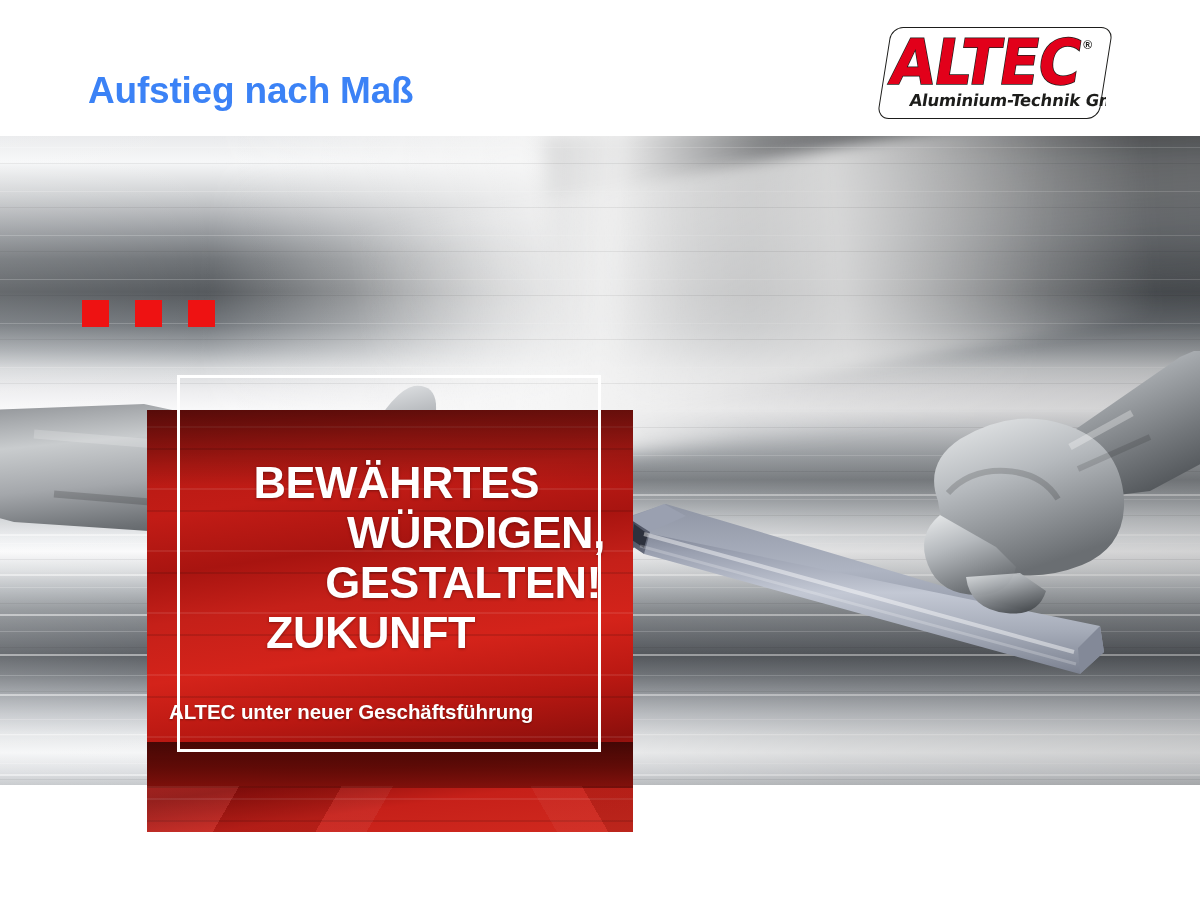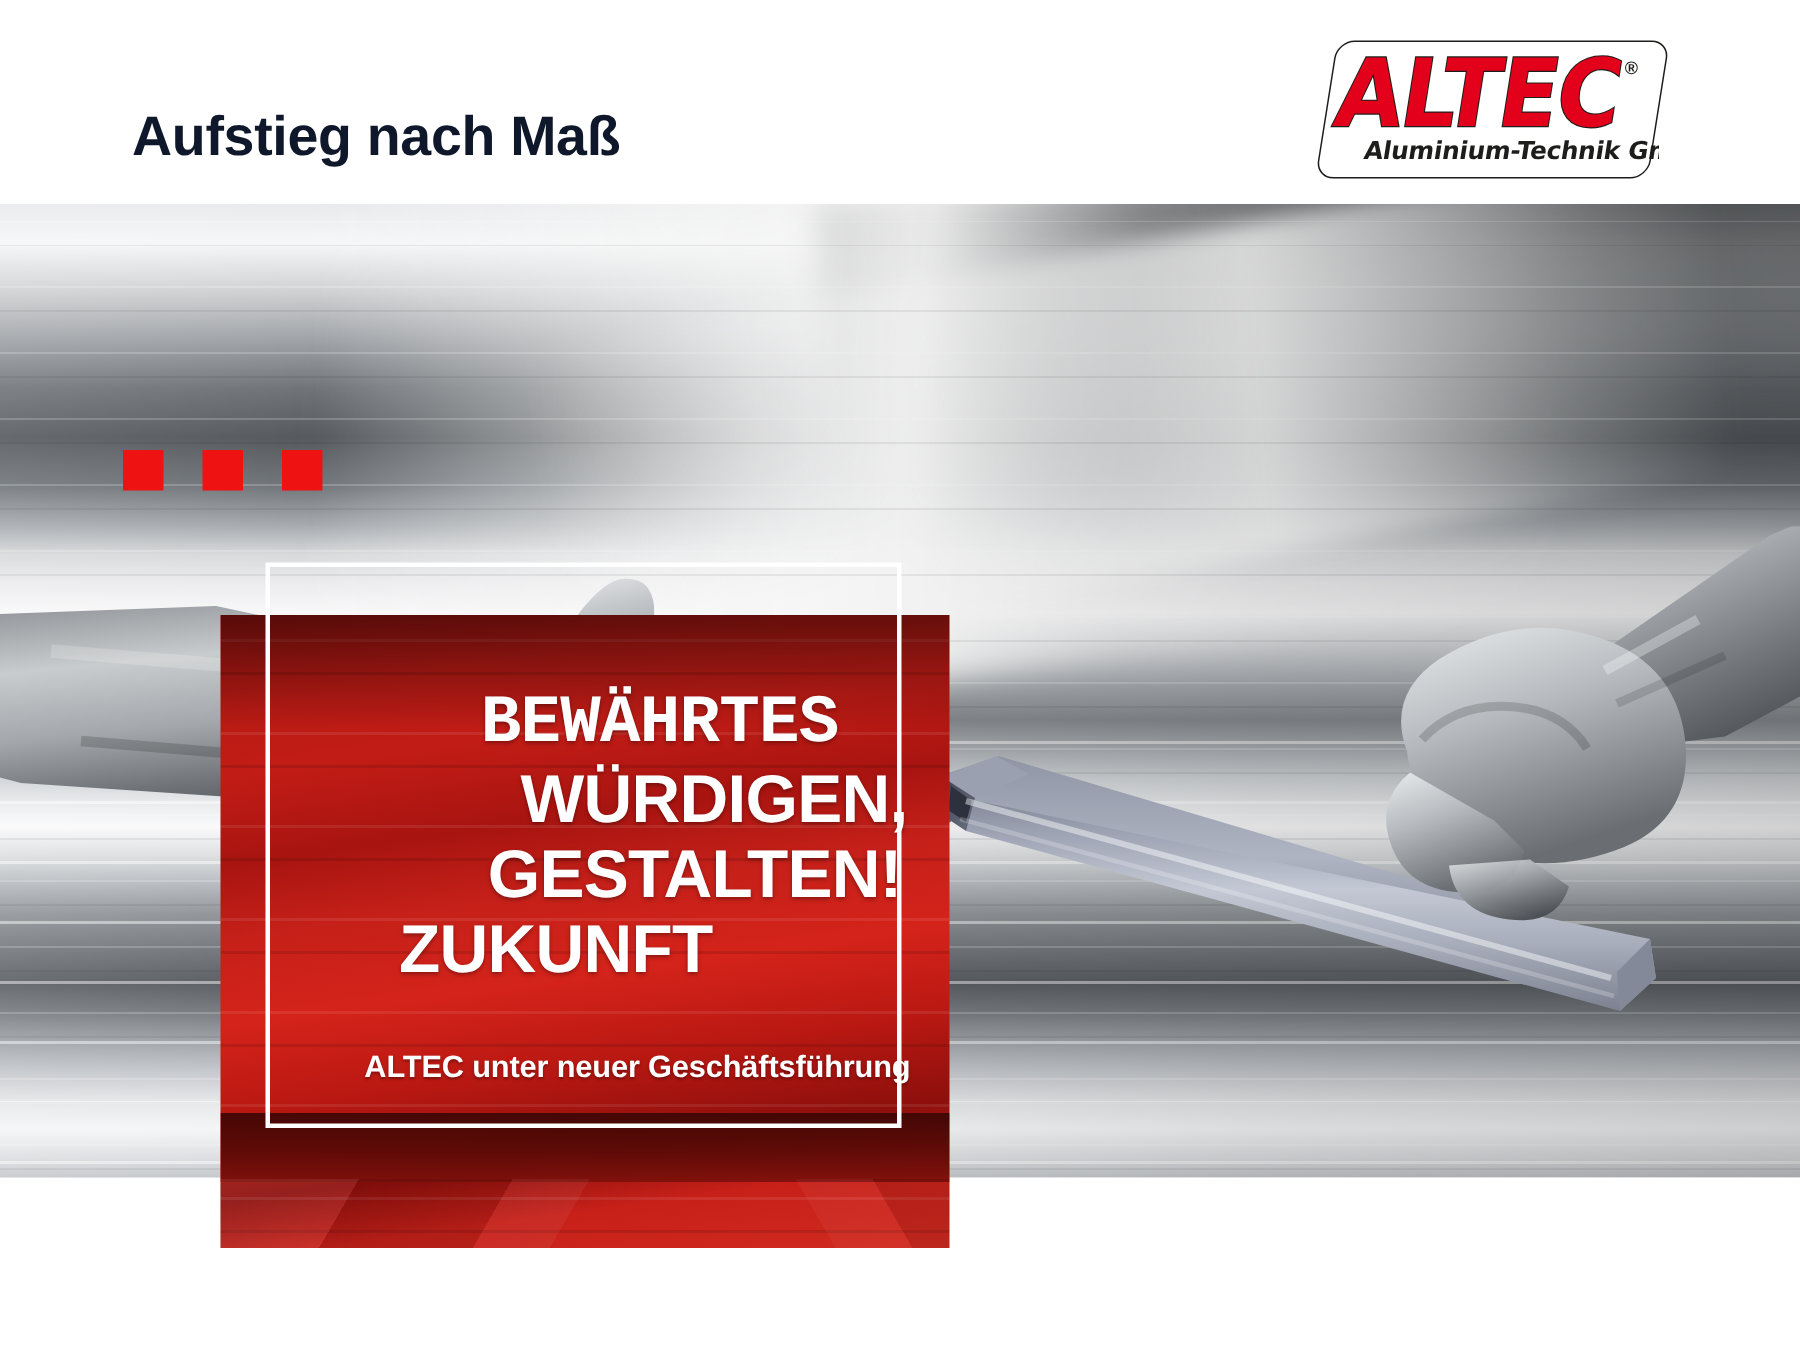--- a/index.html
+++ b/index.html
@@ -30,21 +30,21 @@
     height: 136px;
     background: #ffffff;
   }
 
   .page-title {
     position: absolute;
     left: 88px;
     top: 70px;
     font-size: 37px;
     font-weight: bold;
-    color: #0f172a;
+    color: #3b82f6;
     letter-spacing: -0.2px;
     white-space: nowrap;
   }
 
   
   .logo {
     position: absolute;
     left: 884px;
     top: 27px;
     width: 222px;
@@ -359,31 +359,31 @@
     text-align: right;
     color: #ffffff;
     font-weight: bold;
     font-size: 45px;
     line-height: 50px;
     letter-spacing: -0.5px;
     z-index: 2;
     text-shadow: 0 1px 3px rgba(0,0,0,.35);
   }
   .headline .ln { display: block; white-space: nowrap; }
-  .headline .ln1 { margin-right: 48px; font-family: Liberation Mono, monospace; }
+  .headline .ln1 { margin-right: 68px; }
   .headline .ln2 { margin-right: 2px; }
   .headline .ln3 { margin-right: 132px; }
   .headline .ln4 { margin-right: 6px; }
 
   .subline {
     position: absolute;
     left: 22px;
     top: 290px;
     width: 438px;
-    text-align: right;
+    text-align: left;
     color: #ffffff;
     font-weight: bold;
     font-size: 20.5px;
     letter-spacing: -0.1px;
     z-index: 2;
     text-shadow: 0 1px 2px rgba(0,0,0,.35);
   }
 
   
   .footer {

